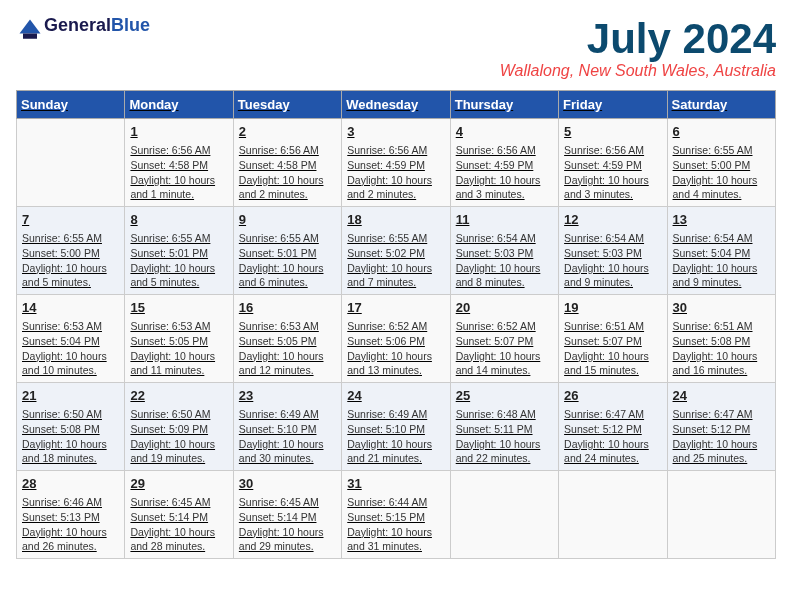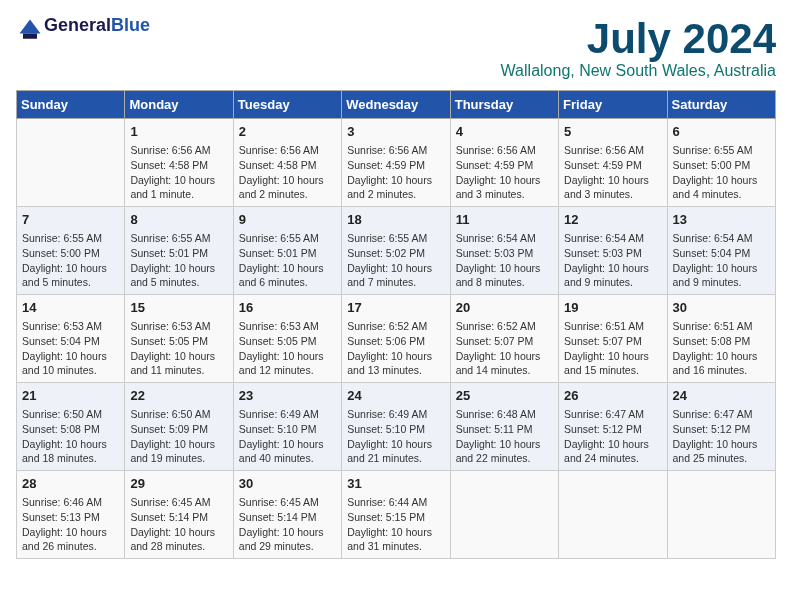--- a/index.html
+++ b/index.html
@@ -37,26 +37,28 @@
       text-align: right;
     }
     .month-title {
       font-size: 42px;
       font-weight: bold;
       color: #0c4a6e;
       line-height: 1.1;
     }
     .location-title {
       font-size: 16px;
-      color: #0f766e;
+      color: #ef4444;
+      font-style: italic;
     }
     table {
       width: 100%;
       border-collapse: collapse;
       font-size: 11px;
+      text-decoration: underline;
     }
     thead tr th {
       background-color: #2255aa;
       color: #fff;
       padding: 6px 4px;
       text-align: left;
       font-size: 13px;
       font-weight: bold;
       border: 1px solid #aaa;
     }
@@ -279,21 +281,21 @@
           <div class="day-info">Sunrise: 6:50 AM</div>
           <div class="day-info">Sunset: 5:09 PM</div>
           <div class="day-info">Daylight: 10 hours</div>
           <div class="day-info">and 19 minutes.</div>
         </td>
         <td>
           <span class="day-number">23</span>
           <div class="day-info">Sunrise: 6:49 AM</div>
           <div class="day-info">Sunset: 5:10 PM</div>
           <div class="day-info">Daylight: 10 hours</div>
-          <div class="day-info">and 40 minutes.</div>
+          <div class="day-info">and 30 minutes.</div>
         </td>
         <td>
           <span class="day-number">24</span>
           <div class="day-info">Sunrise: 6:49 AM</div>
           <div class="day-info">Sunset: 5:10 PM</div>
           <div class="day-info">Daylight: 10 hours</div>
           <div class="day-info">and 21 minutes.</div>
         </td>
         <td>
           <span class="day-number">25</span>

